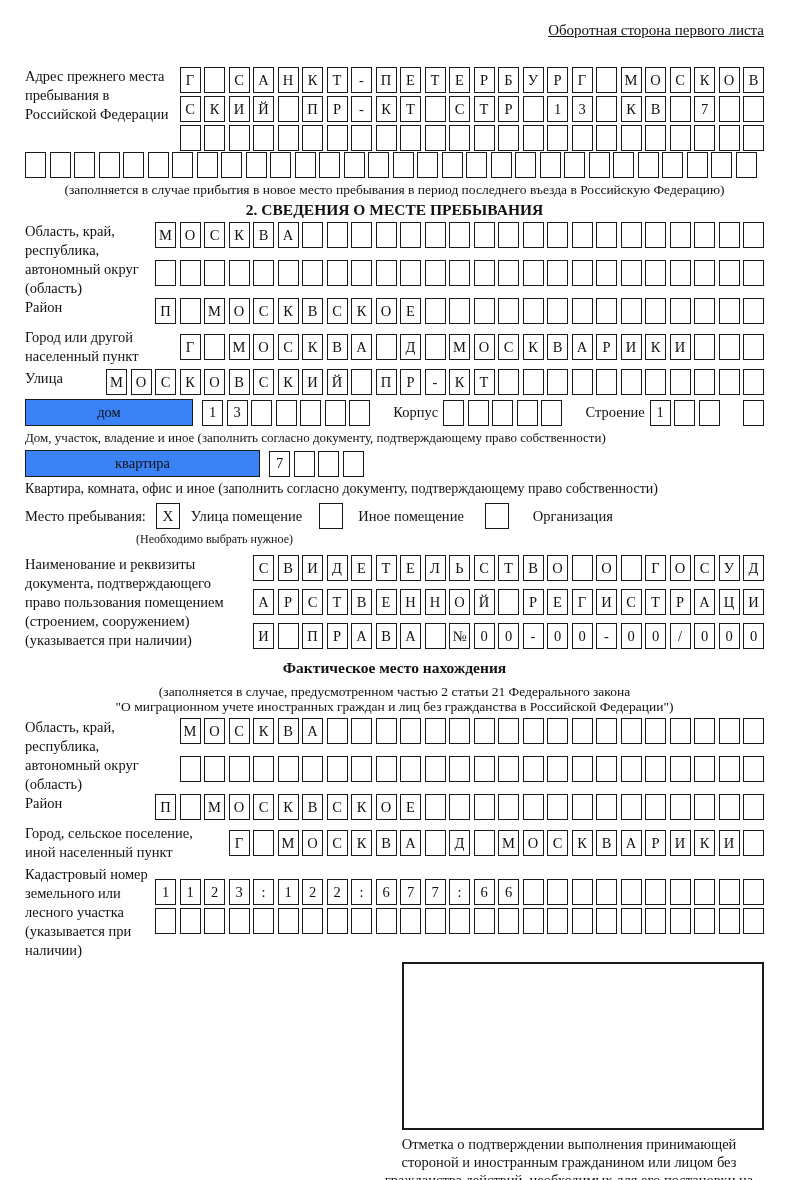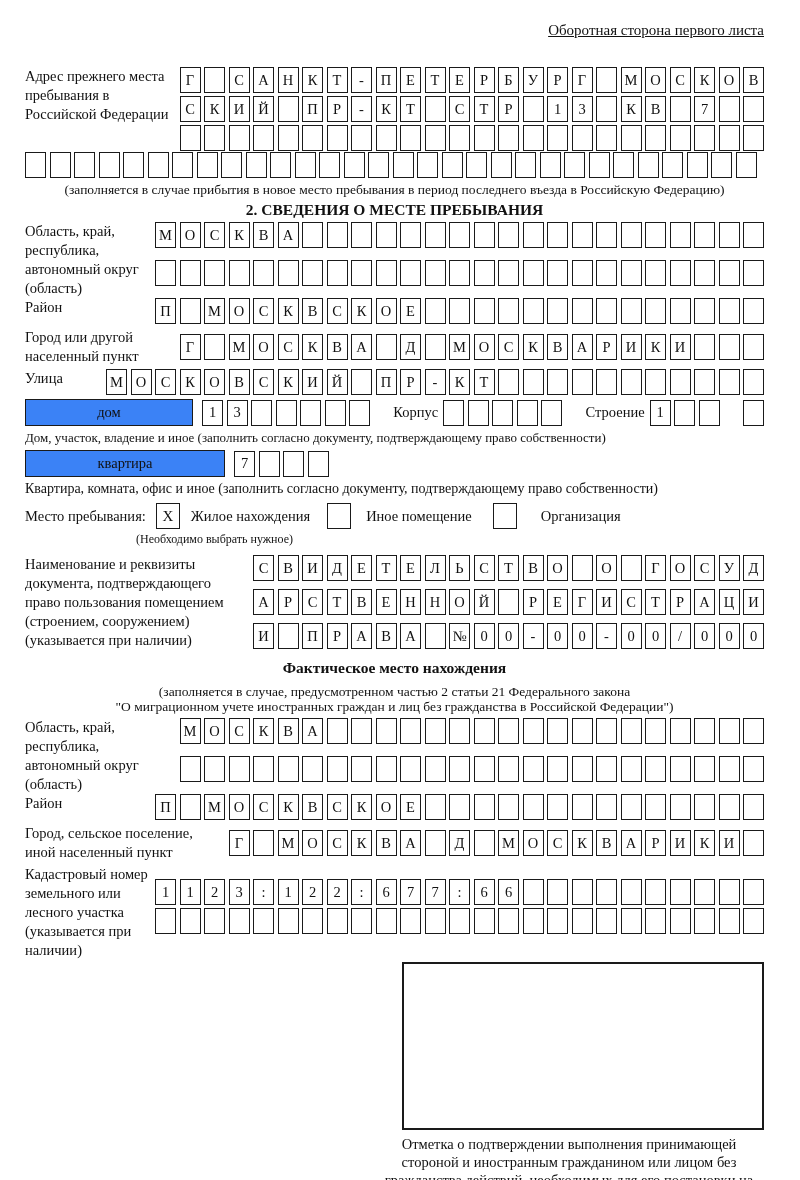--- a/index.html
+++ b/index.html
@@ -346,36 +346,36 @@
       <span class="cell"></span>
       <span class="cell"></span>
     </div>
   <div class="cells" style="margin-left:auto;">
       <span class="cell"></span>
     </div>
 </div>
 <div class="lbl mb3" style="font-size:13px;">Дом, участок, владение и иное (заполнить согласно документу, подтверждающему право собственности)</div>
 
 <div class="row center mb2">
-  <div class="labelbox" style="width:200px;">квартира</div>
+  <div class="labelbox" style="width:235px;">квартира</div>
   <div class="cells" style="margin-left:9px;">
       <span class="cell">7</span>
       <span class="cell"></span>
       <span class="cell"></span>
       <span class="cell"></span>
     </div>
 </div>
 <div class="lbl" style="font-size:14px; margin-bottom:5px;">Квартира, комната, офис и иное (заполнить согласно документу, подтверждающему право собственности)</div>
 
 <div class="row center">
   <span class="lbl">Место пребывания:</span>
   <span class="cb" style="margin-left:10px;">
       <span>X</span>
     </span>
-  <span class="lbl" style="margin-left:11px;">Жилое нахождения</span>
+  <span class="lbl" style="margin-left:11px;">Улица помещение</span>
   <span class="cb" style="margin-left:17px;">
       <span></span>
     </span>
   <span class="lbl" style="margin-left:15px;">Иное помещение</span>
   <span class="cb" style="margin-left:21px;">
       <span></span>
     </span>
   <span class="lbl" style="margin-left:24px;">Организация</span>
 </div>
 <div class="lbl" style="margin-left:111px; font-size:12px; margin-bottom:6px; margin-top:1px;">(Необходимо выбрать нужное)</div>

